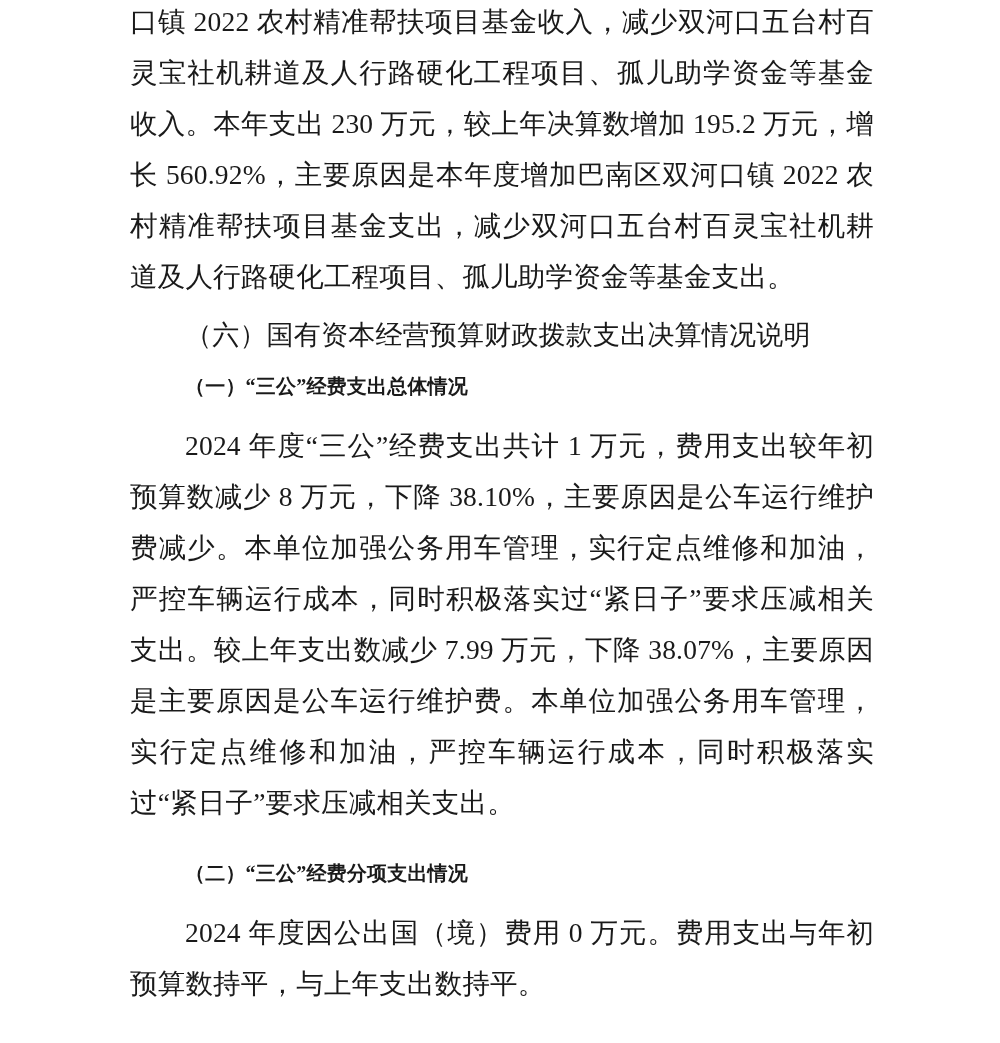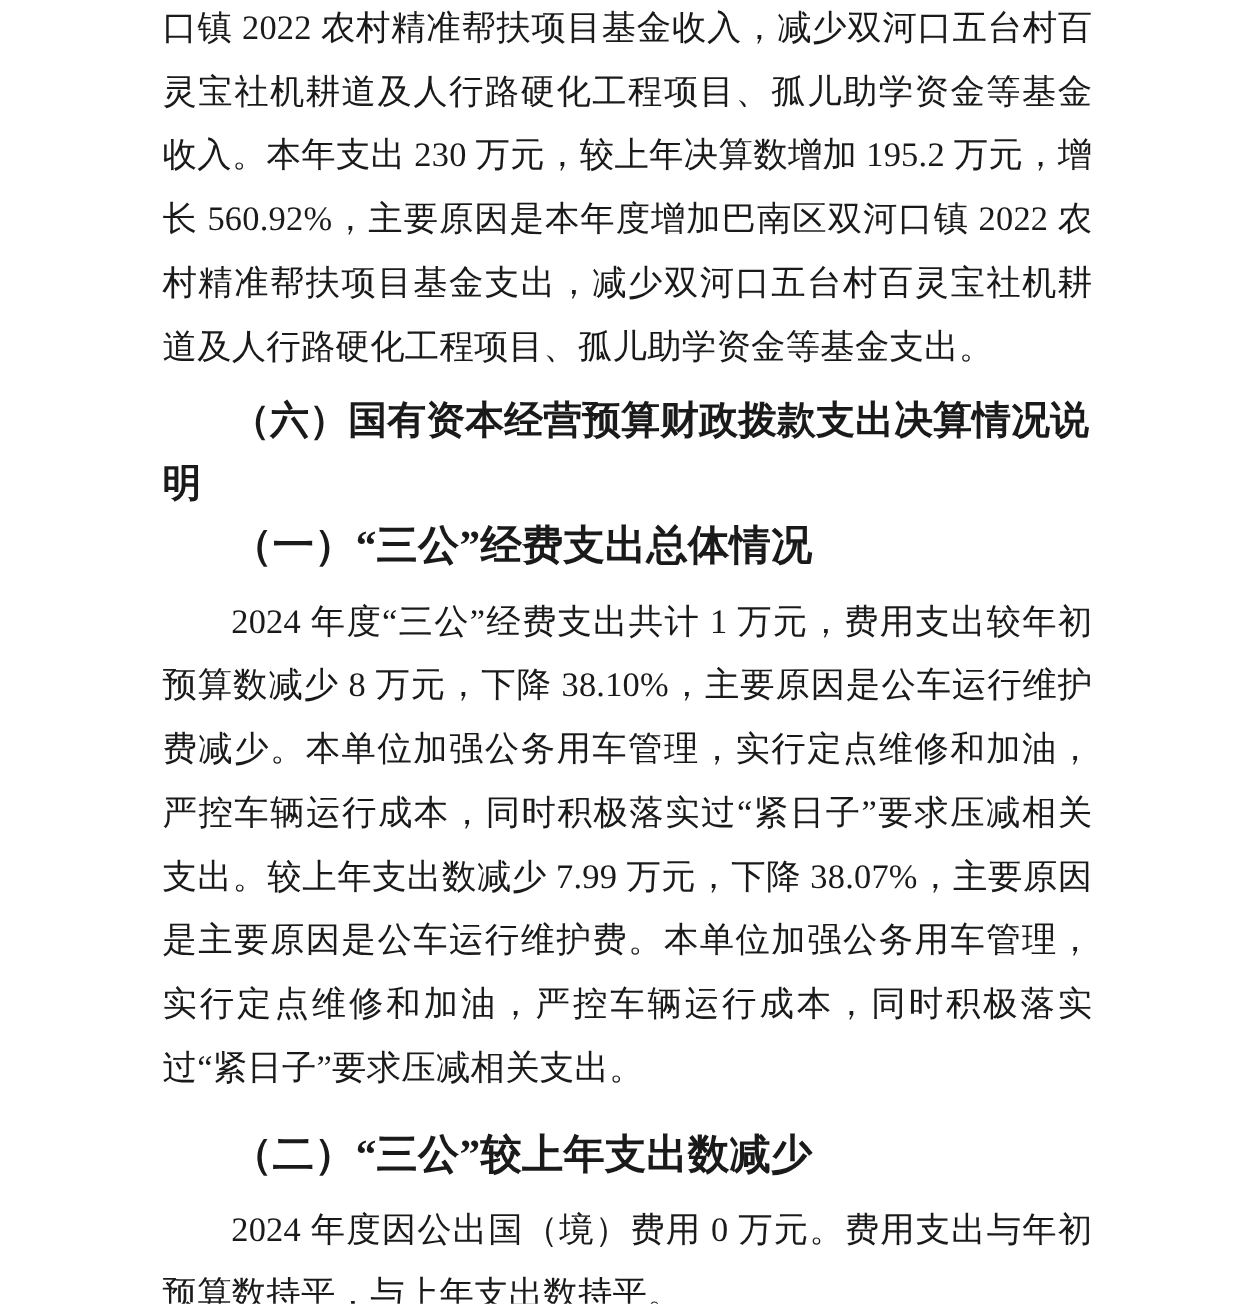--- a/index.html
+++ b/index.html
@@ -26,29 +26,29 @@
     line-height: 51px;
     text-align: justify;
     text-justify: inter-ideograph;
     margin: 0;
     letter-spacing: 0.2px;
   }
   .para.indent {
     text-indent: 55px;
   }
   .heading {
-    font-size: 31px;
+    font-size: 27px;
     line-height: 51px;
     margin: 0;
-    font-weight: bold;
+    font-weight: normal;
     text-indent: 55px;
     letter-spacing: 0.2px;
   }
   .subheading {
-    font-size: 33px;
+    font-size: 20px;
     line-height: 51px;
     margin: 0;
     font-weight: bold;
     text-indent: 55px;
     letter-spacing: 0.2px;
   }
   .gap-sm { height: 8px; }
   .gap-md { height: 20px; }
   .block-first {
     margin-top: -4px;
@@ -68,19 +68,19 @@
 
 
   <p class="subheading">（一）“三公”经费支出总体情况</p>
 
   <div class="gap-sm"></div>
 
   <p class="para indent">2024 年度“三公”经费支出共计 1 万元，费用支出较年初预算数减少 8 万元，下降 38.10%，主要原因是公车运行维护费减少。本单位加强公务用车管理，实行定点维修和加油，严控车辆运行成本，同时积极落实过“紧日子”要求压减相关支出。较上年支出数减少 7.99 万元，下降 38.07%，主要原因是主要原因是公车运行维护费。本单位加强公务用车管理，实行定点维修和加油，严控车辆运行成本，同时积极落实过“紧日子”要求压减相关支出。</p>
 
   <div class="gap-md"></div>
 
-  <p class="subheading">（二）“三公”较上年支出数减少</p>
+  <p class="subheading">（二）“三公”经费分项支出情况</p>
 
   <div class="gap-sm"></div>
 
   <p class="para indent">2024 年度因公出国（境）费用 0 万元。费用支出与年初预算数持平，与上年支出数持平。</p>
 
 </div>
 
 </body></html>

